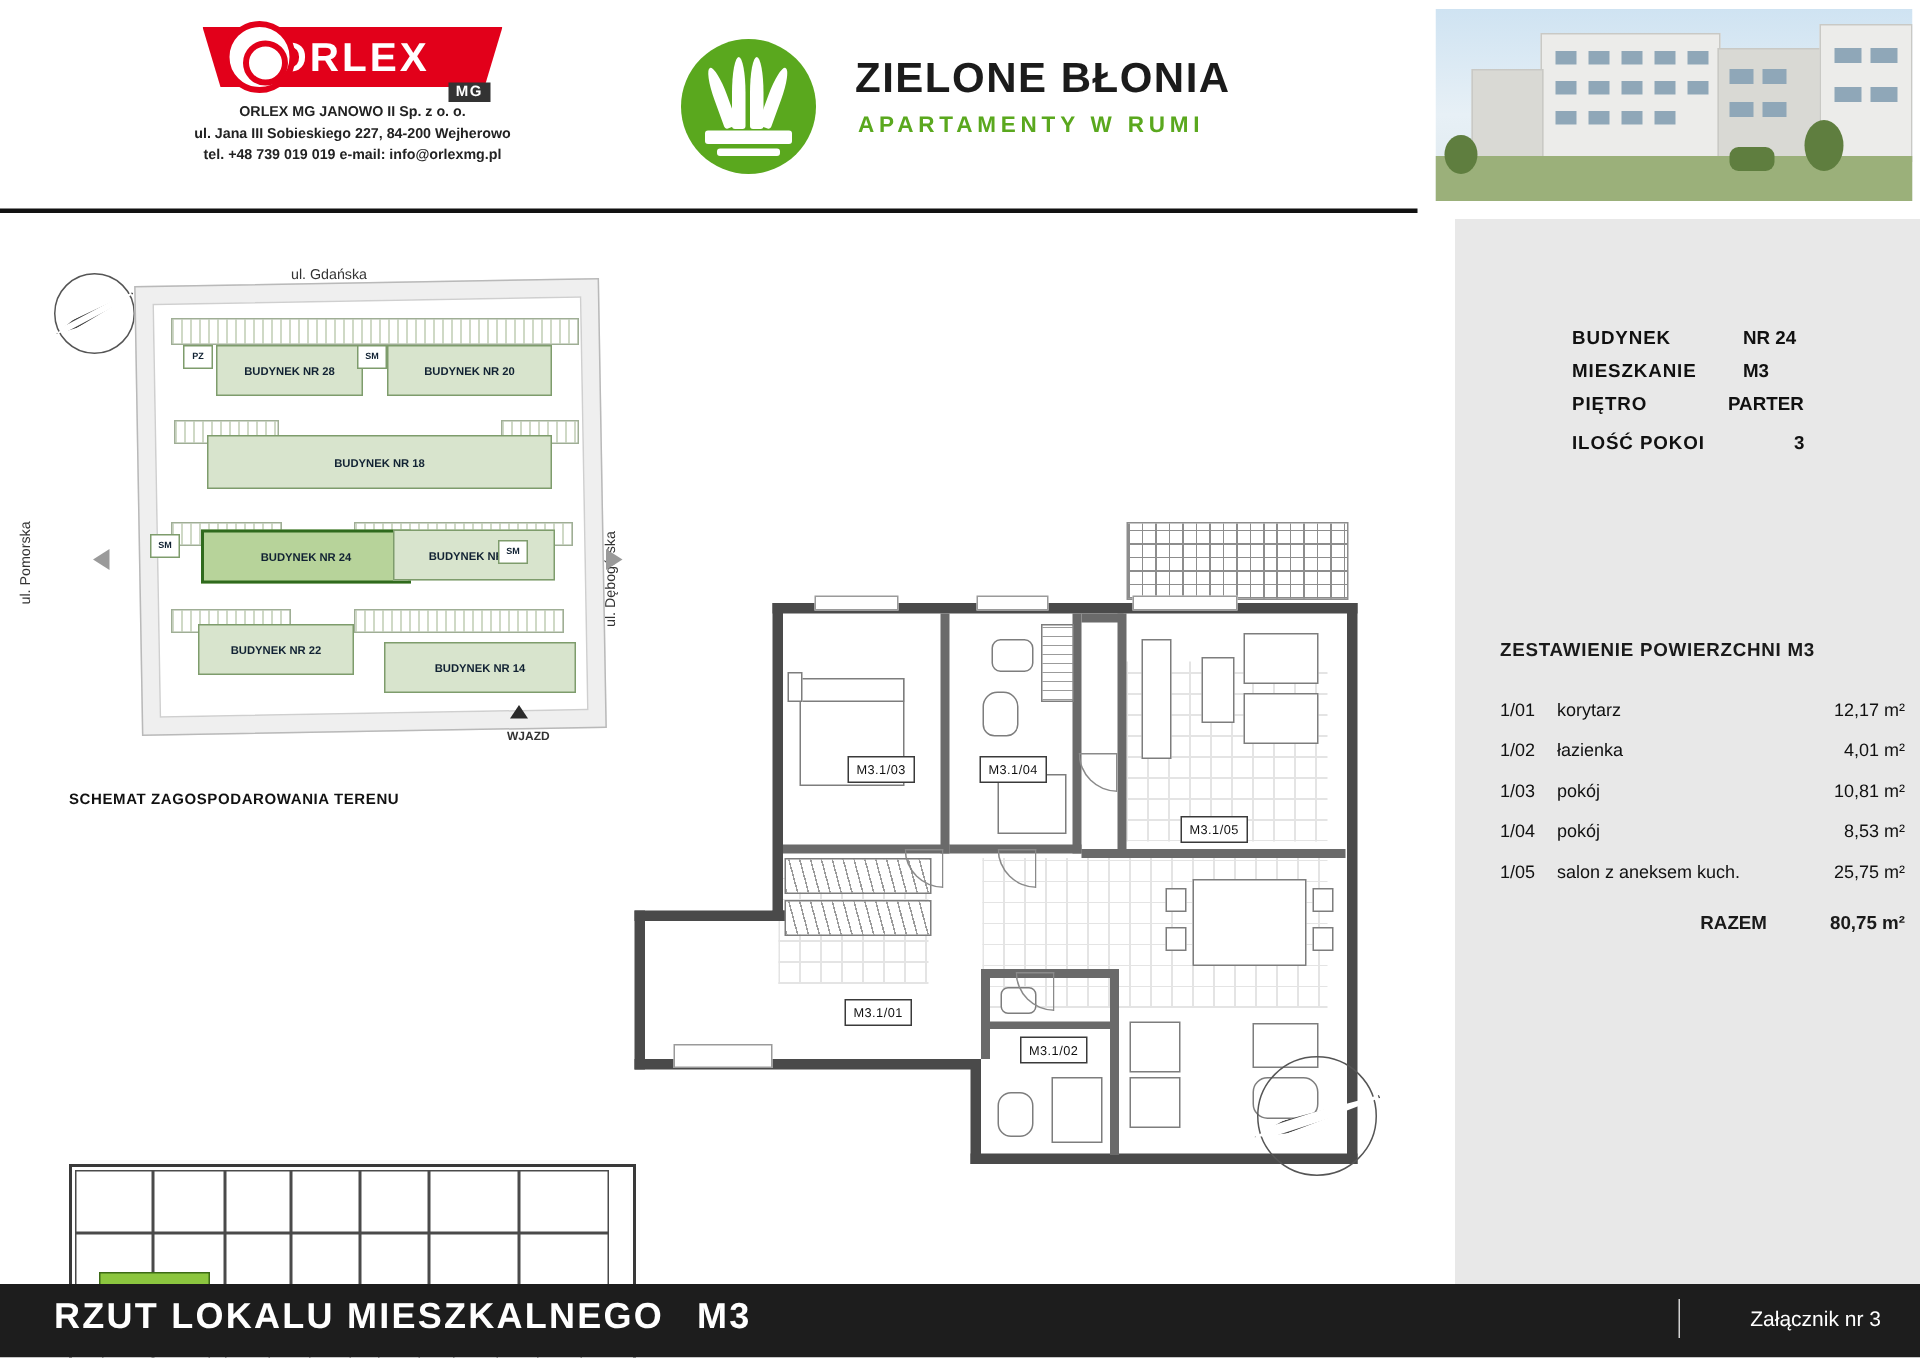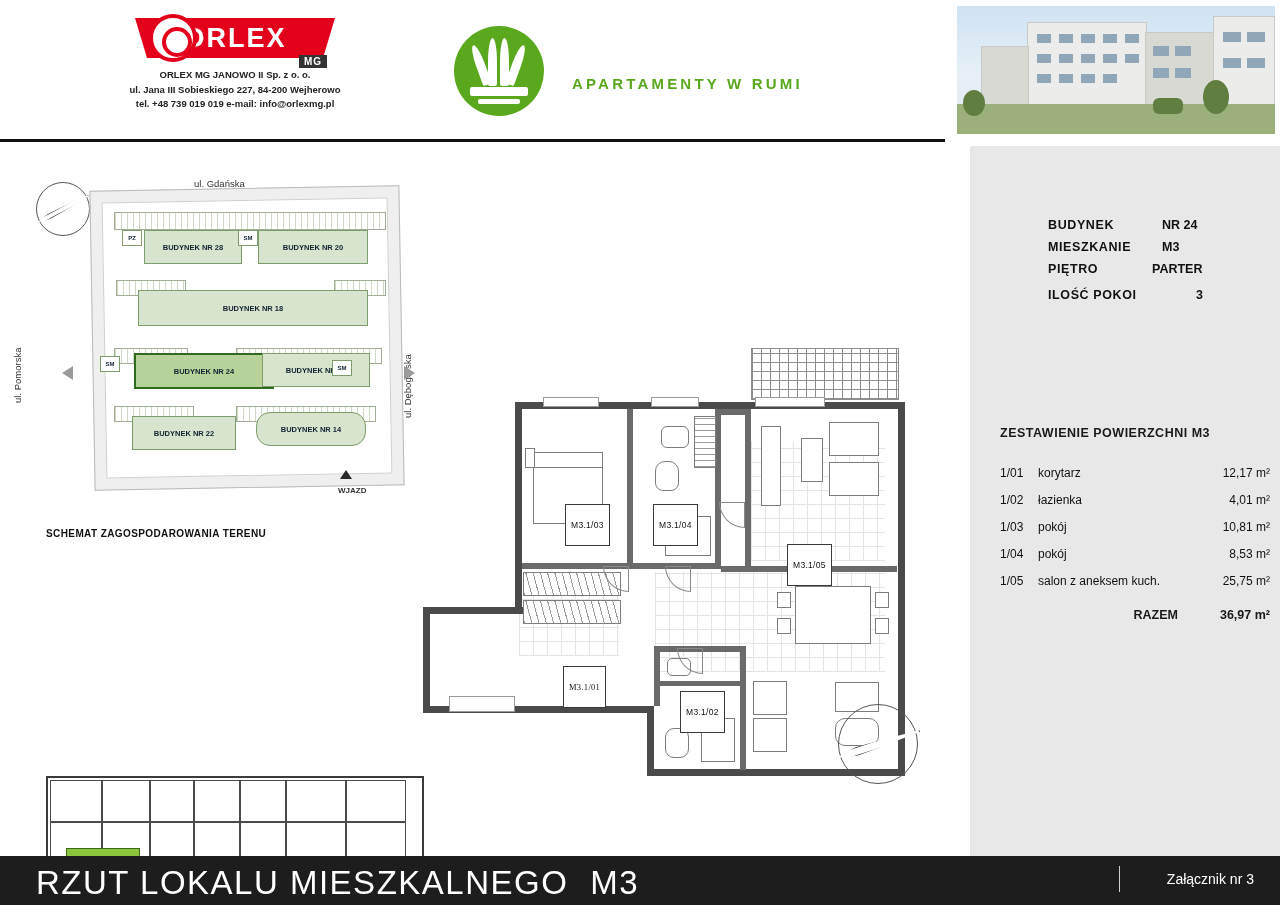--- a/index.html
+++ b/index.html
@@ -91,21 +91,21 @@
   .kp-cell { position:absolute; border:1px solid #4a4a4a; background:#fff; }
   .kp-cell.green { background:#8cc63f; border:1px solid #3c6a16; }
   .kp-out { position:absolute; left:6px; top:10px; width:378px; height:150px; border:2px solid #3a3a3a; }
 
   
   .fp { position:absolute; left:415px; top:120px; width:520px; height:520px; }
   .w { position:absolute; background:#4a4a4a; }
   .w.thin { background:#6a6a6a; }
   .room-tag {
     position:absolute; background:#fff; border:1px solid #3a3a3a;
-    font-size:8.5px; padding:15px 5px; letter-spacing:0.3px; color:#111; white-space:nowrap;
+    font-size:8.5px; padding:3px 5px; letter-spacing:0.3px; color:#111; white-space:nowrap;
   }
   .fix { position:absolute; border:1px solid #7d7d7d; background:#fff; }
   .fix.light { border:1px solid #9a9a9a; }
   .grid-floor {
     position:absolute; background-image:
       repeating-linear-gradient(0deg,#e4e4e4 0 1px,transparent 1px 14px),
       repeating-linear-gradient(90deg,#e4e4e4 0 1px,transparent 1px 14px);
   }
   .roofhatch {
     position:absolute;
@@ -126,21 +126,21 @@
   .area-row .no { position:absolute; left:0; }
   .area-row .nm { position:absolute; left:38px; }
   .area-row .val { position:absolute; right:0; text-align:right; }
   .razem { position:absolute; left:30px; width:270px; font-size:12.5px; font-weight:bold; }
   .razem .lbl { position:absolute; right:92px; }
   .razem .val { position:absolute; right:0; }
   .note { position:absolute; left:30px; top:640px; width:280px; font-size:11px; font-style:italic; line-height:1.55; color:#111; }
 
   
   .footer { position:absolute; left:0; top:856px; width:1280px; height:49px; background:#1d1d1d; color:#fff; }
-  .foot-title { position:absolute; left:36px; top:8px; font-size:33px; font-weight:normal; letter-spacing:1.5px; }
+  .foot-title { position:absolute; left:36px; top:8px; font-size:24px; font-weight:bold; letter-spacing:1.5px; }
   .foot-m3 { margin-left:22px; }
   .foot-right { position:absolute; right:26px; top:15px; font-size:14px; }
   .foot-sep { position:absolute; right:160px; top:10px; width:1px; height:26px; background:#fff; opacity:.8; }
   .wm {
     position:absolute; left:16px; top:862px; font-size:34px; font-weight:bold; letter-spacing:-1px;
     color:rgba(255,255,255,0.78); font-family:"DejaVu Sans", sans-serif;
   }
 </style>
 </head>
 <body>
@@ -163,20 +163,21 @@
     <div class="hdr-center">
       <div class="zb-logo">
         <div class="zb-circle"></div>
         <div class="zb-blade" style="left:22px; top:18px; width:9px; height:42px; transform:rotate(-20deg);"></div>
         <div class="zb-blade" style="left:34px; top:12px; width:9px; height:48px;"></div>
         <div class="zb-blade" style="left:46px; top:12px; width:9px; height:48px;"></div>
         <div class="zb-blade" style="left:58px; top:18px; width:9px; height:42px; transform:rotate(20deg);"></div>
         <div class="zb-base"></div>
         <div class="zb-base2"></div>
       </div>
+      <div class="zb-title">ZIELONE BŁONIA</div>
       <div class="zb-sub">APARTAMENTY W RUMI</div>
     </div>
 
     <div class="hdr-photo">
       <div class="sky"></div>
       <div class="bldg" style="left:70px; top:16px; width:120px; height:86px;"></div>
       <div class="bldg dark" style="left:188px; top:26px; width:72px; height:76px;"></div>
       <div class="bldg" style="left:256px; top:10px; width:62px; height:92px;"></div>
       <div class="bldg dark" style="left:24px; top:40px; width:48px; height:62px;"></div>
       <div class="bwin" style="left:80px; top:28px; width:14px; height:9px;"></div>
@@ -250,21 +251,21 @@
       </div>
       <div class="blk hl" style="left:112px; top:185px; width:140px; height:36px;">
         <span>BUDYNEK NR 24</span>
       </div>
       <div class="blk" style="left:240px; top:185px; width:108px; height:34px;">
         <span>BUDYNEK NR 16</span>
       </div>
       <div class="blk" style="left:110px; top:248px; width:104px; height:34px;">
         <span>BUDYNEK NR 22</span>
       </div>
-      <div class="blk" style="left:234px; top:244px; width:110px; height:34px;border-radius:14px;">
+      <div class="blk" style="left:234px; top:260px; width:128px; height:34px;">
         <span>BUDYNEK NR 14</span>
       </div>
 
       <div class="blk" style="left:100px; top:62px; width:20px; height:16px; font-size:6px; background:#fff;">
         <span>PZ</span>
       </div>
       <div class="blk" style="left:216px; top:62px; width:20px; height:16px; font-size:6px; background:#fff;">
         <span>SM</span>
       </div>
       <div class="blk" style="left:78px; top:188px; width:20px; height:16px; font-size:6px; background:#fff;">
@@ -383,21 +384,21 @@
 
       <div class="door-arc" style="left:188px; top:300px; width:26px; height:26px;"></div>
       <div class="door-arc" style="left:250px; top:300px; width:26px; height:26px;"></div>
       <div class="door-arc" style="left:304px; top:236px; width:26px; height:26px;"></div>
       <div class="door-arc" style="left:262px; top:382px; width:26px; height:26px;"></div>
       <div class="fix light" style="left:34px; top:430px; width:66px; height:16px; background:#fff;"></div>
 
       <div class="room-tag" style="left:150px; top:238px;">M3.1/03</div>
       <div class="room-tag" style="left:238px; top:238px;">M3.1/04</div>
       <div class="room-tag" style="left:372px; top:278px;">M3.1/05</div>
-      <div class="room-tag" style="left:148px; top:400px;font-family:Liberation Serif, serif;">M3.1/01</div>
+      <div class="room-tag" style="left:148px; top:400px;">M3.1/01</div>
       <div class="room-tag" style="left:265px; top:425px;">M3.1/02</div>
     </div>
 
     <div class="compass" style="left:838px; top:558px; width:80px; height:80px;">
       <div class="ring"></div>
       <div class="needle" style="left:-4px; top:36px; width:88px; height:9px; transform:rotate(-18deg);"></div>
     </div>
 
   </div>
 
@@ -439,21 +440,21 @@
         <span class="val">8,53 m²</span>
       </div>
       <div class="area-row" style="top:428px;">
         <span class="no">1/05</span>
         <span class="nm">salon z aneksem kuch.</span>
         <span class="val">25,75 m²</span>
       </div>
 
       <div class="razem" style="top:462px;">
         <span class="lbl">RAZEM</span>
-        <span class="val">36,97 m²</span>
+        <span class="val">80,75 m²</span>
       </div>
 
     </div>
   </div>
 
   <div class="footer">
     <span class="foot-title">
       <span>RZUT LOKALU MIESZKALNEGO</span><span class="foot-m3">M3</span>
     </span>
     <div class="foot-sep"></div>

